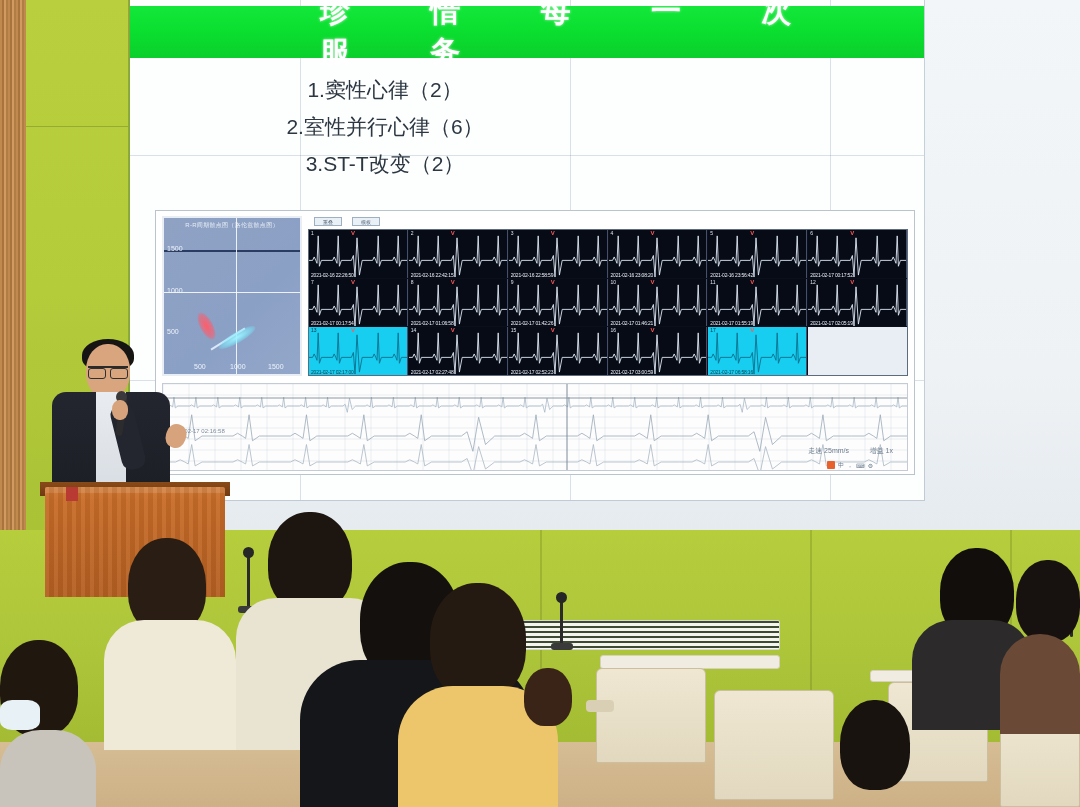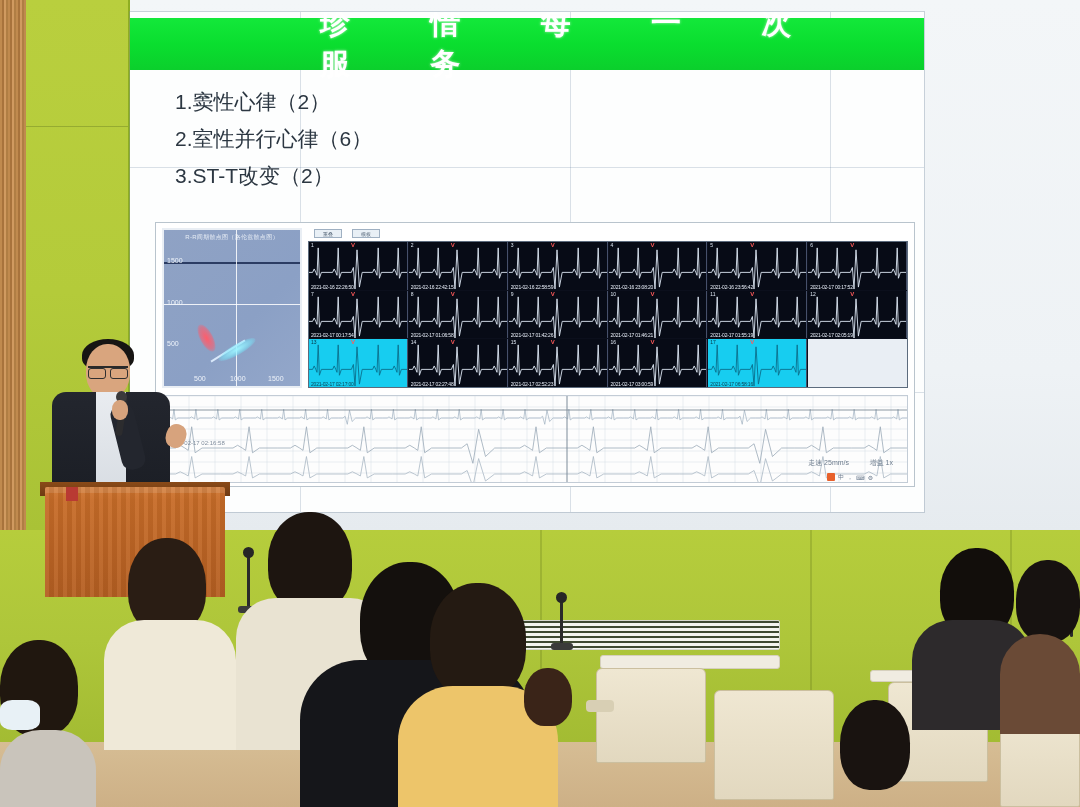--- a/index.html
+++ b/index.html
@@ -42,21 +42,21 @@
   }
   .air-vent {
     position:absolute; left:520px; top:620px; width:260px; height:30px;
     background:#f1f2ec; border:1px solid #d6d8cd; border-radius:2px;
     background-image:repeating-linear-gradient(to bottom,
       #3f4a32 0px,#3f4a32 2px,#f4f5ef 2px,#f4f5ef 5px);
   }
 
   
   #screen {
-    position:absolute; left:130px; top:12px; width:794px; height:500px;
+    position:absolute; left:130px; top:0px; width:794px; height:500px;
     background:#fdfefe;
     box-shadow:0 0 0 1px rgba(120,140,160,.35);
     overflow:hidden;
   }
   .scr-grid-v { position:absolute; top:0; bottom:0; width:1px; background:rgba(90,120,150,.22); }
   .scr-grid-h { position:absolute; left:0; right:0; height:1px; background:rgba(90,120,150,.22); }
 
   .banner {
     position:absolute; left:0; top:6px; right:0; height:52px;
     background:linear-gradient(to bottom,#13e83a 0%, #0ade2f 50%, #0bcf2c 100%);
@@ -68,21 +68,21 @@
 
   .dx-list {
     position:absolute; left:45px; top:72px; width:420px;
     color:#2c3742; font-size:21px; line-height:1.75;
   }
   .dx-list-right {
     position:absolute; left:865px; top:72px; width:300px;
     color:#2c3742; font-size:21px; line-height:1.75;
     overflow:hidden; white-space:nowrap;
   }
-  .dx-line { white-space:nowrap; }
+  .dx-line { white-space:nowrap;text-align:center; }
 
   
   .ecg-app {
     position:absolute; left:25px; top:210px; width:760px; height:265px;
     background:#ffffff; border:1px solid #b9c4cd;
   }
   .ecg-app-right {
     position:absolute; left:825px; top:210px; width:135px; height:265px;
     background:#ffffff; border:1px solid #b9c4cd; overflow:hidden;
   }

